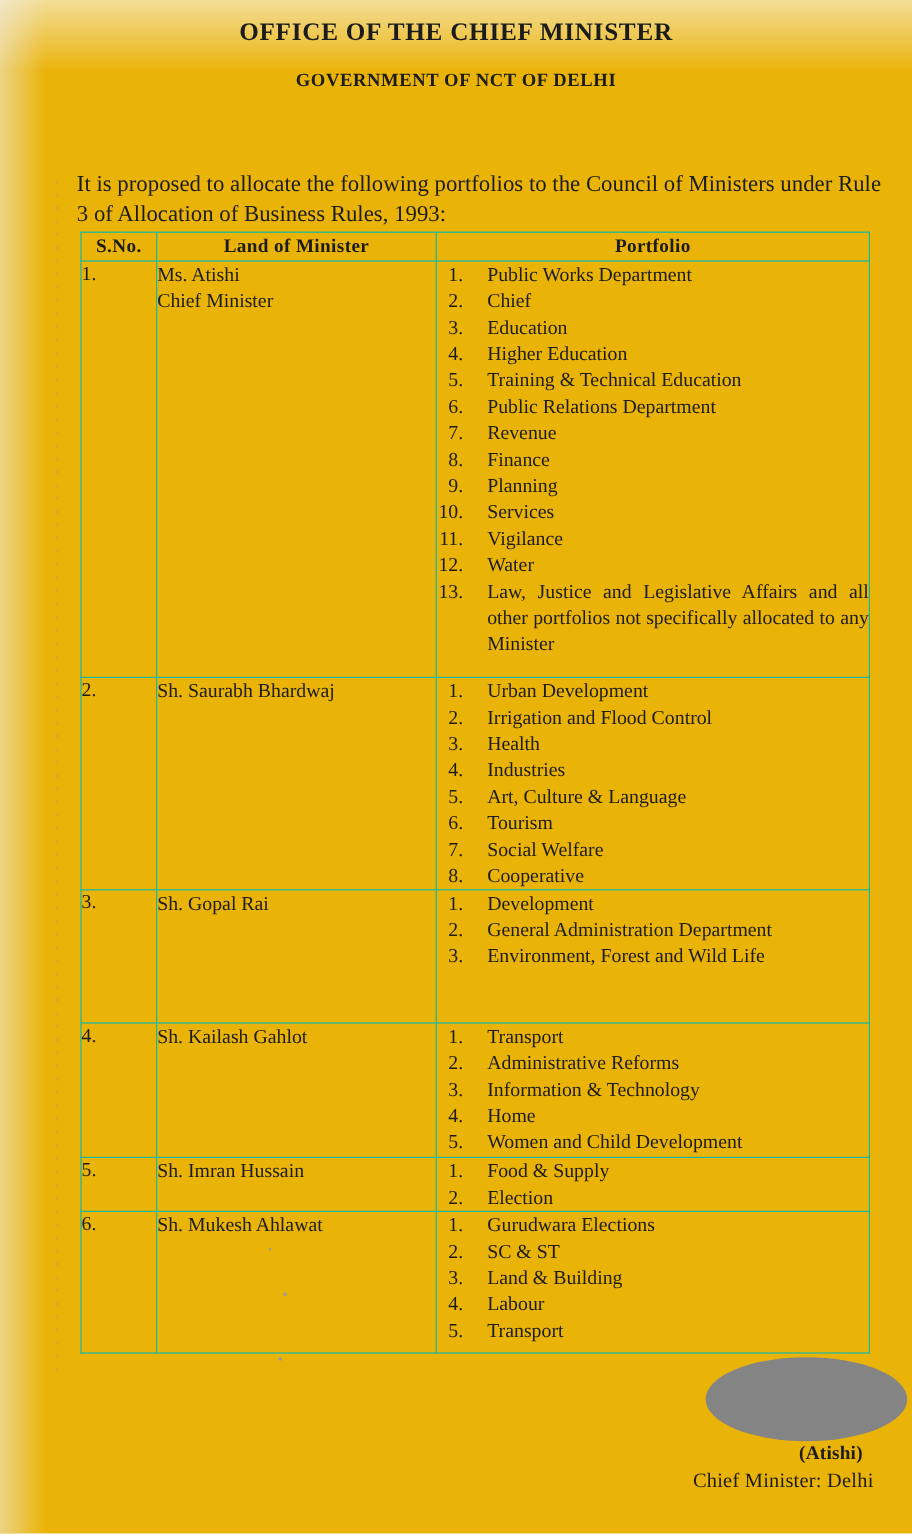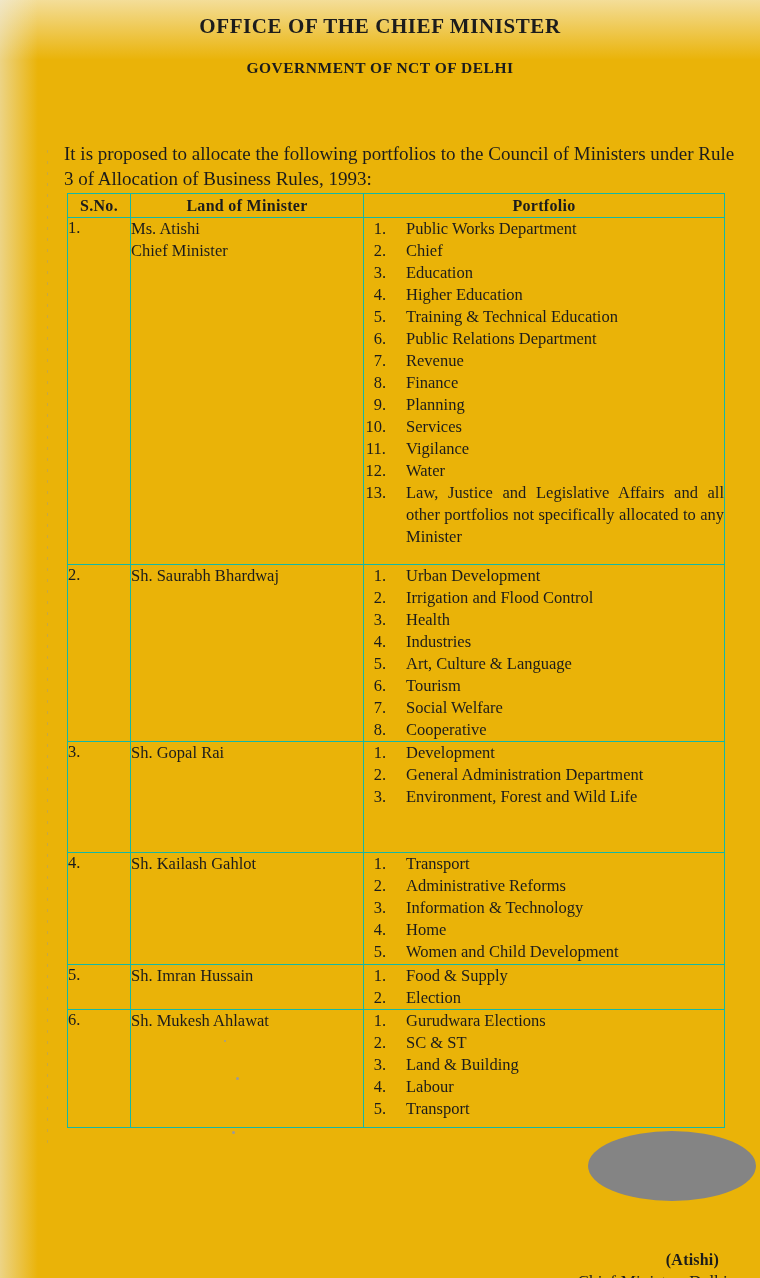--- a/index.html
+++ b/index.html
@@ -165,21 +165,20 @@
     top: 1202px;
     width: 308px;
     text-align: right;
   }
   .sign-name {
     font-size: 16px;
     font-weight: bold;
     letter-spacing: 0.2px;
     line-height: 20px;
     padding-right: 9px;
-    margin-top: 48px;
   }
   .sign-title {
     font-size: 17px;
     line-height: 24px;
     letter-spacing: 0.2px;
   }
 
   
   .speck { position: absolute; background: #9b9b99; border-radius: 50%; }
   .speck-a { left: 232px; top: 1131px; width: 3px; height: 3px; }

